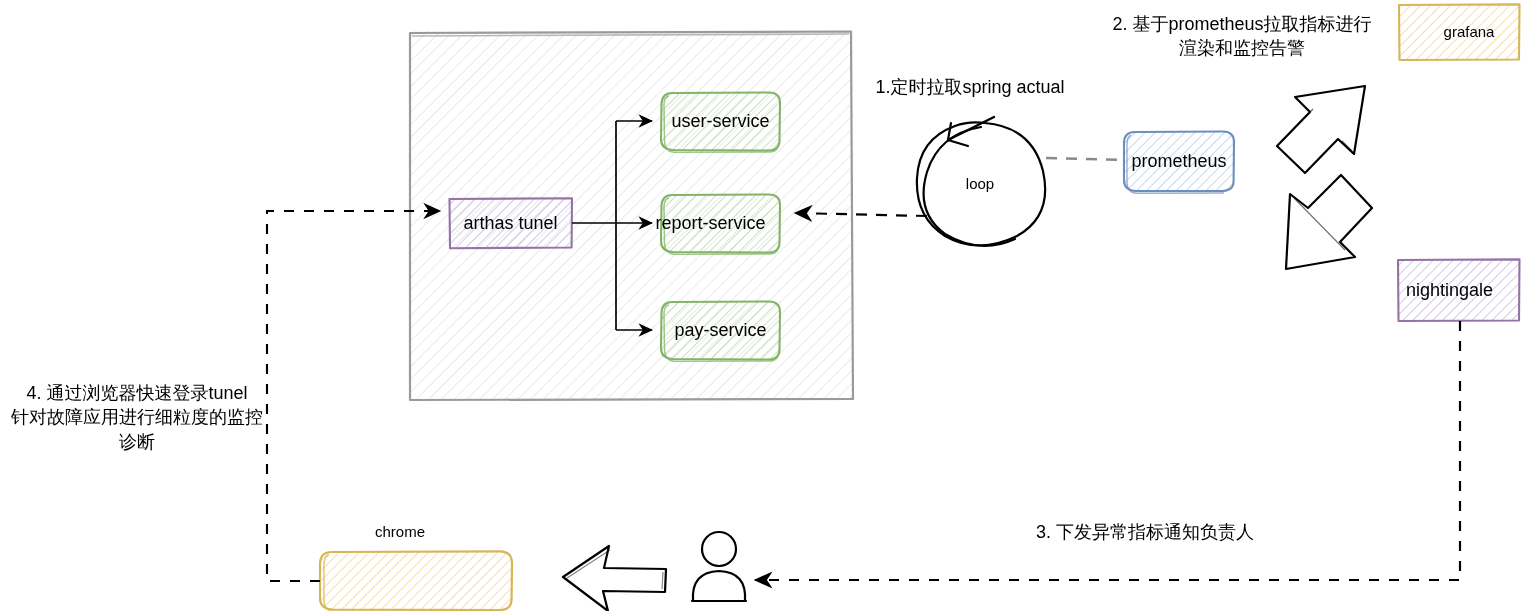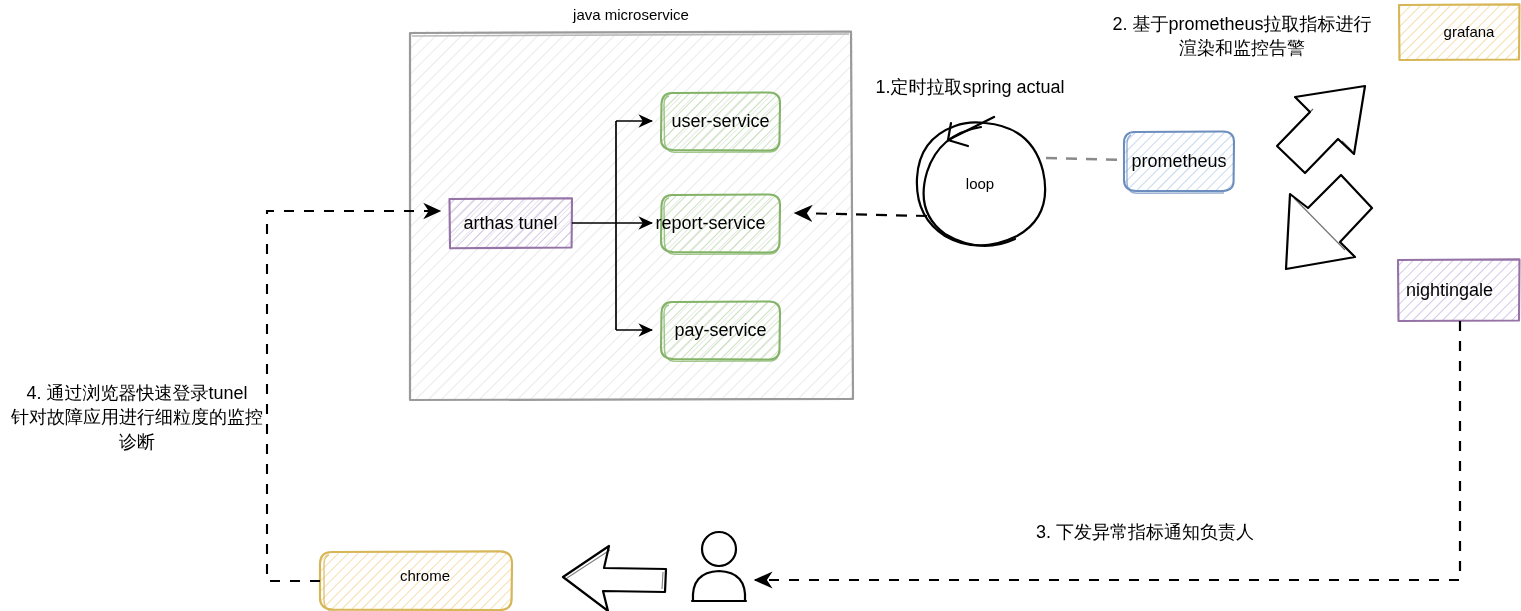--- a/index.html
+++ b/index.html
@@ -169,39 +169,38 @@
       <path d="M563,577 L609,546 L604,568 L666,569 L665,592 L603,591 L608,611 Z" fill="#fff" stroke="#000" stroke-width="2.2" stroke-linejoin="round"></path>
       <path d="M567,578 L610,550" stroke="#000" stroke-width="1.1" fill="none" opacity=".5"></path>
       <path d="M663,572 L662,589" stroke="#000" stroke-width="1.1" fill="none" opacity=".5"></path>
     </g>
 
     <g stroke="#000" stroke-width="2.1" fill="none" stroke-dasharray="10 10">
       <path d="M320,581 L267,581 L267,211 L440,211" marker-end="url(#arrowS)"></path>
     </g>
   </svg>
 
-  <div class="nodelabel fs15" style="left:409px; top:2px; width:444px; height:26px;">java microservice</div>
 
   <div class="nodelabel fs14" style="left:661px; top:92px; width:119px; height:58px;">user-service</div>
 
   <div class="nodelabel fs14" style="left:449px; top:198px; width:123px; height:50px;">arthas tunel</div>
 
   <div class="nodelabel fs14" style="left:661px; top:194px; width:99px; height:58px;">report-service</div>
 
   <div class="nodelabel fs14" style="left:661px; top:301px; width:119px; height:58px;">pay-service</div>
 
   <div class="nodelabel fs15" style="left:918px; top:170px; width:124px; height:28px;">loop</div>
 
   <div class="nodelabel fs14" style="left:1124px; top:131px; width:110px; height:60px;">prometheus</div>
 
   <div class="nodelabel fs15" style="left:1398px; top:4px; width:142px; height:56px;">grafana</div>
 
   <div class="nodelabel fs14" style="left:1397px; top:259px; width:105px; height:62px;">nightingale</div>
 
-  <div class="nodelabel fs15" style="left:329px; top:521px; width:192px; height:22px;margin-top:44px;">chrome</div>
+  <div class="nodelabel fs15" style="left:304px; top:521px; width:192px; height:22px;">chrome</div>
 
 
   <div class="caption fs14" style="left:870px; top:75px; width:200px;">1.定时拉取spring actual</div>
 
   <div class="caption fs14" style="left:1102px; top:12px; width:280px;">2. 基于prometheus拉取指标进行
 渲染和监控告警</div>
 
   <div class="caption fs14" style="left:1000px; top:520px; width:290px;">3. 下发异常指标通知负责人</div>
 
   <div class="caption fs14" style="left:8px; top:381px; width:258px;">4. 通过浏览器快速登录tunel

